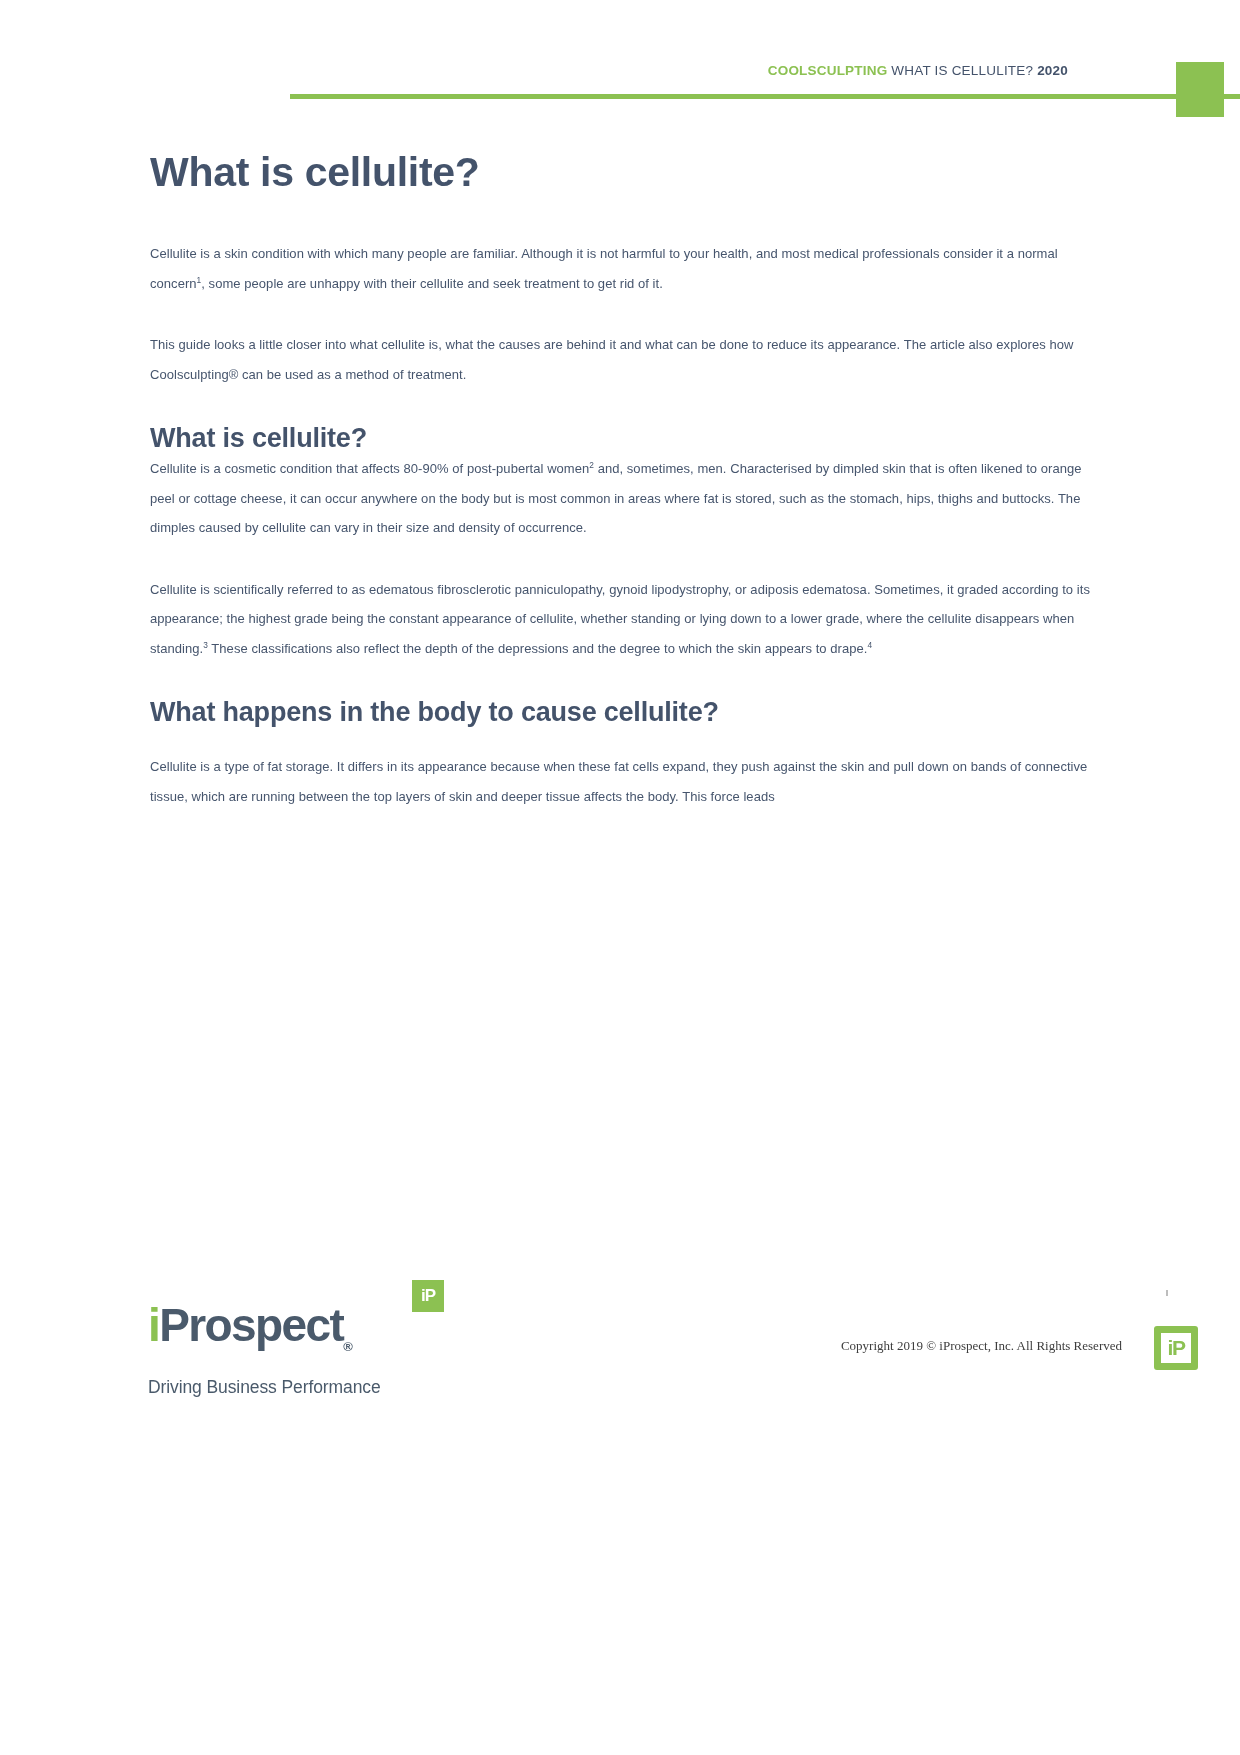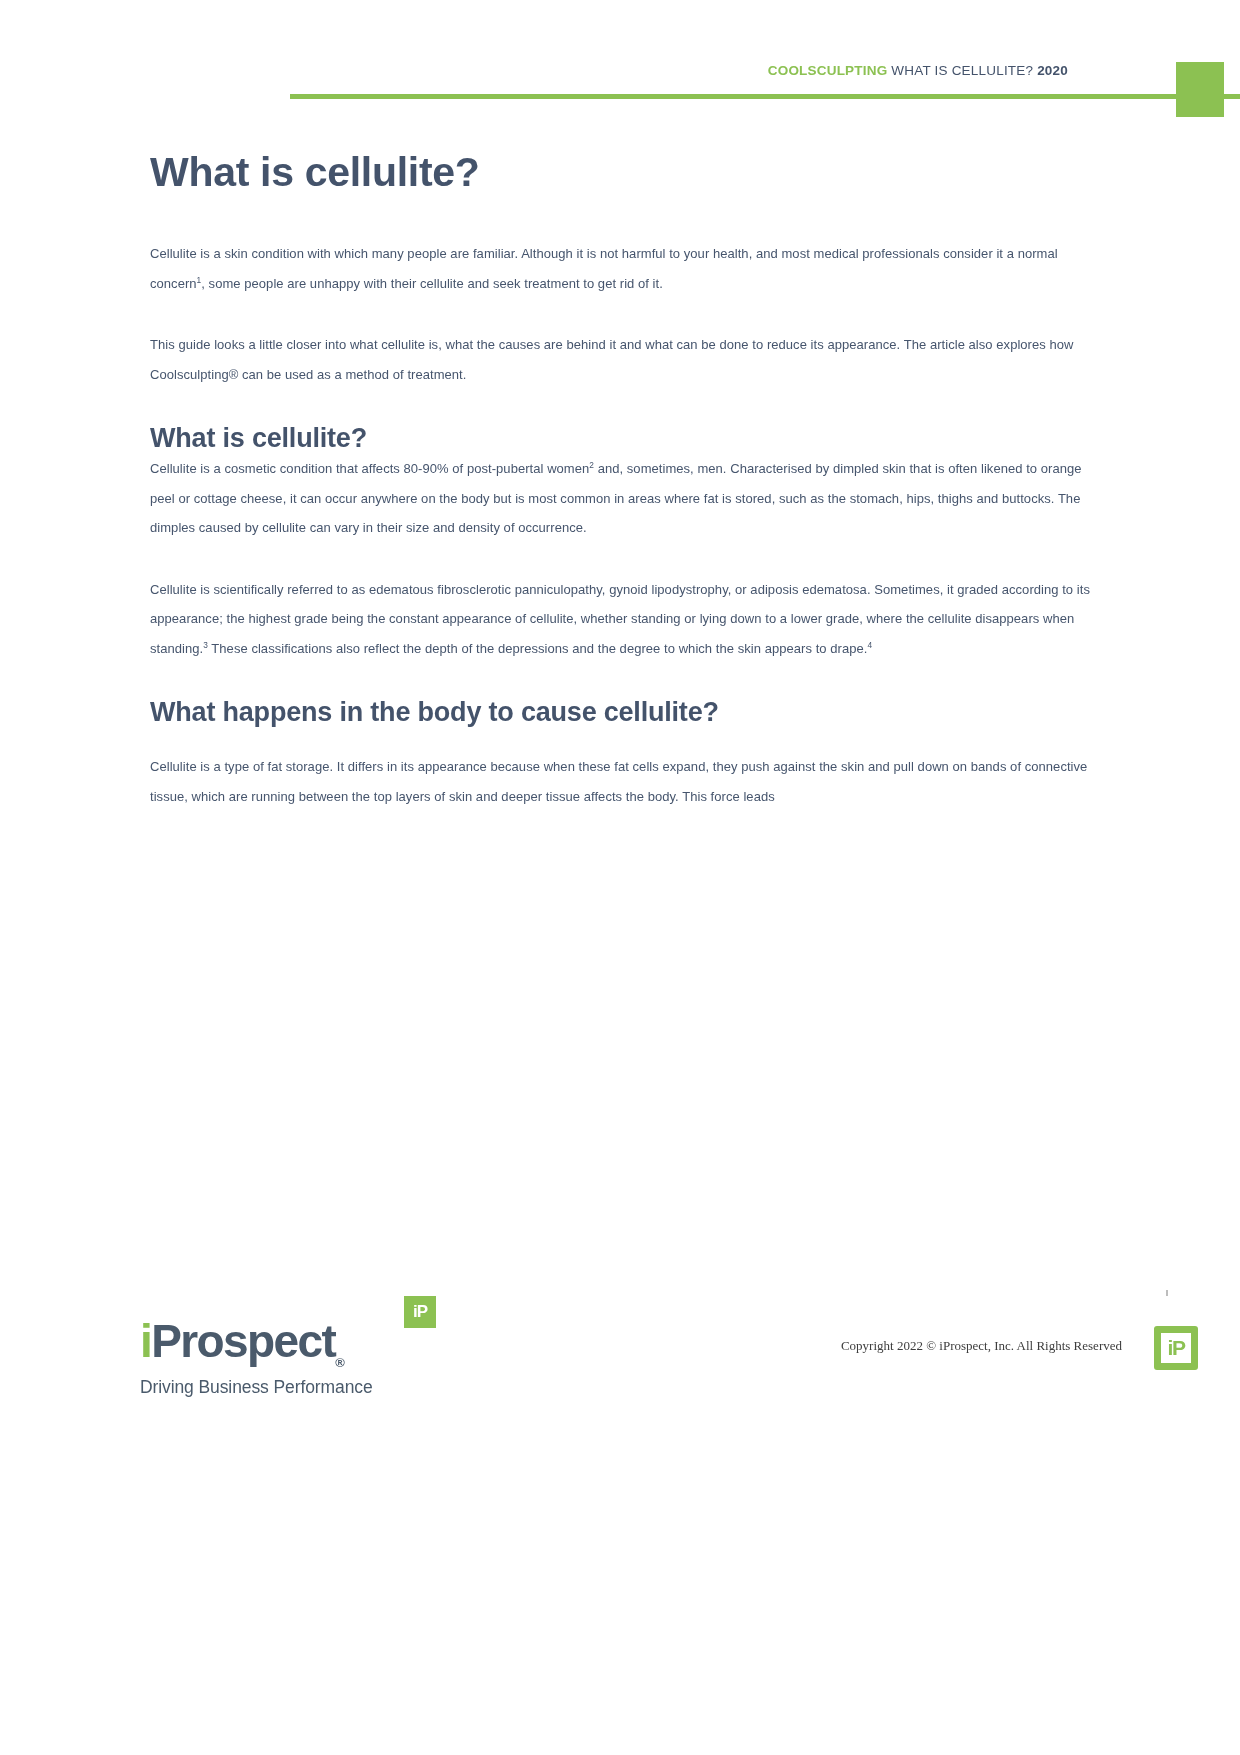--- a/index.html
+++ b/index.html
@@ -111,21 +111,21 @@
   
   .footer {
     position: absolute;
     left: 0;
     right: 0;
     bottom: 0;
     height: 200px;
   }
   .logo-block {
     position: absolute;
-    left: 140px;
+    left: 148px;
     bottom: 38px;
     width: 270px;
   }
   .logo-wordmark {
     position: relative;
     font-size: 46px;
     font-weight: bold;
     color: #4a5a6b;
     letter-spacing: -1.6px;
     line-height: 1;
@@ -145,21 +145,21 @@
     height: 32px;
     background: #8cc152;
     color: #ffffff;
     font-size: 17px;
     font-weight: bold;
     line-height: 32px;
     text-align: center;
     letter-spacing: -1px;
   }
   .logo-tagline {
-    margin-top: 8px;
+    margin-top: 24px;
     font-size: 17.5px;
     color: #4a5a6b;
     letter-spacing: -0.1px;
     white-space: nowrap;
   }
   .copyright {
     position: absolute;
     right: 118px;
     bottom: 82px;
     font-family: "Liberation Serif", serif;
@@ -235,21 +235,21 @@
 
   </div>
 
   <div class="footer">
 
     <div class="logo-block">
       <div class="logo-wordmark"><span class="logo-i">i</span><span>Prospect</span><span class="logo-reg">®</span><span class="logo-badge">iP</span></div>
       <div class="logo-tagline">Driving Business Performance</div>
     </div>
 
-    <div class="copyright">Copyright 2022 © iProspect, Inc. All Rights Reserved</div>
+    <div class="copyright">Copyright 2019 © iProspect, Inc. All Rights Reserved</div>
 
     <div class="footer-tick"></div>
 
     <div class="footer-mark">
       <div class="fm-outer"></div>
       <div class="fm-inner">iP</div>
     </div>
 
   </div>
 

